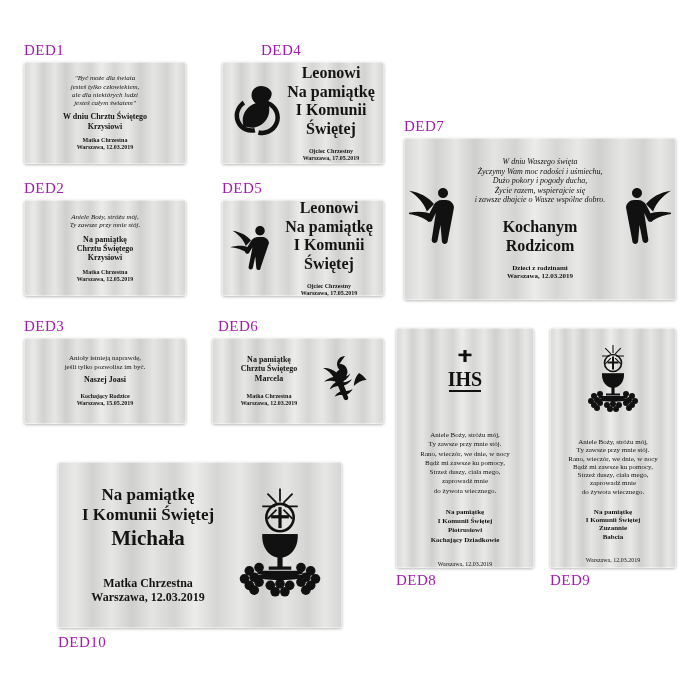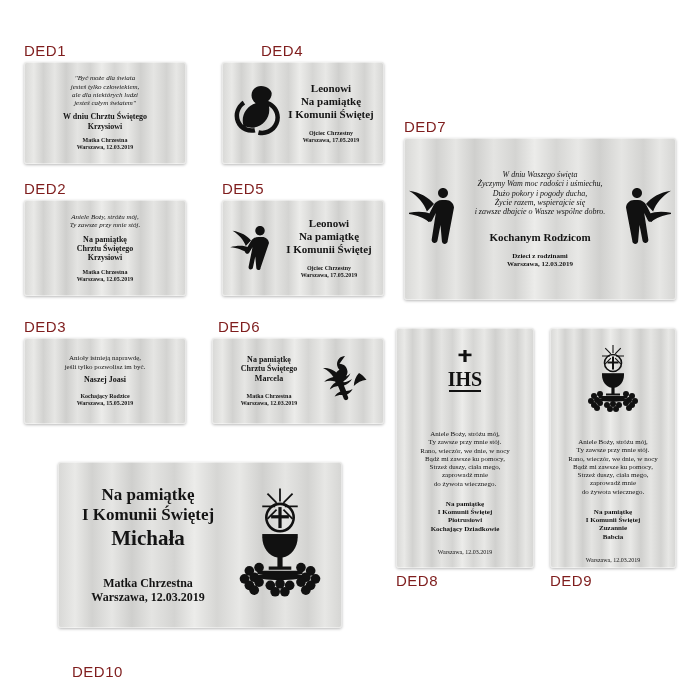--- a/index.html
+++ b/index.html
@@ -14,23 +14,23 @@
     font-family: "Liberation Serif", serif;
     overflow: hidden;
   }
   .stage {
     position: absolute;
     left: 0; top: 0;
     width: 700px; height: 700px;
   }
   .label {
     position: absolute;
-    font-family: Liberation Sans, sans-serif;
+    font-family: Liberation Serif, serif;
     font-size: 15px;
-    color: #7f1d1d;
+    color: #a21caf;
     letter-spacing: 0.5px;
   }
   .plate {
     position: absolute;
     box-sizing: border-box;
     border-radius: 3px;
     background:
       linear-gradient(90deg,
         #d8d8d6 0%, #e9e9e7 6%, #d2d2d0 12%, #e6e6e4 19%,
         #cfcfcd 26%, #e4e4e2 33%, #d4d4d2 41%, #ececea 48%,
@@ -46,21 +46,21 @@
   .plate .txt {
     text-align: center;
     color: #141414;
     line-height: 1.18;
   }
   .bold { font-weight: bold; }
   .ital { font-style: italic; }
   .tiny { font-size: 6px; }
   .sm   { font-size: 7px; }
   .md   { font-size: 8px; }
-  .lg   { font-size: 11px; }
+  .lg   { font-size: 16px; }
 
   
   .row { display: flex; flex-direction: row; align-items: center; width: 100%; height: 100%; }
   .col { display: flex; flex-direction: column; align-items: center; justify-content: center; }
   .pad { padding: 6px 8px; box-sizing: border-box; }
   .icon { flex: 0 0 auto; display: flex; align-items: center; justify-content: center; }
   svg { display: block; }
 </style>
 </head>
 <body>
@@ -200,21 +200,21 @@
             <path d="M33 22c-3.6 0-6.8 2-8.4 5.2l-6.4 12.6c-.7 1.4-.1 3 1.3 3.7 1.4.7 3 .1 3.7-1.3l3.6-7.1-4.1 26.4c-.3 1.6.8 3.1 2.4 3.4 1.6.3 3.1-.8 3.4-2.4l3-15.4 1.4 16.1c.1 1.6 1.5 2.8 3.1 2.7 1.6-.1 2.8-1.5 2.7-3.1L45 29.5c-.3-4.2-3.8-7.5-8-7.5h-4z"></path>
             <path d="M25 26c-5-6.6-14-11.6-25-13.3 8.7 5.3 15 12.5 17.9 20.8L25 26z"></path>
             <path d="M22 36c-6.5-3-15.7-3.2-25.5-.3 9.6.8 18 3.8 23.4 8.3L22 36z"></path>
           </g>
         </svg>
       </div>
     </div>
   </div>
 
   <div class="plate" style="left:396px; top:328px; width:138px; height:240px;">
-    <div class="col" style="width:100%; height:100%; justify-content:flex-start; padding-top:22px; box-sizing:border-box;">
+    <div class="col" style="width:100%; height:100%; justify-content:space-between; padding-top:22px; box-sizing:border-box;">
       <div class="icon" style="margin-bottom:34px;">
         <svg width="44" height="46" viewBox="0 0 44 46">
           <g fill="#111">
             <rect x="20.4" y="0" width="3.2" height="12"></rect>
             <rect x="15.5" y="3.6" width="13" height="2.6"></rect>
             <text x="22" y="36" font-family="Liberation Serif, serif" font-size="20" font-weight="bold" text-anchor="middle" fill="#111">IHS</text>
             <rect x="6" y="40" width="32" height="2"></rect>
           </g>
         </svg>
       </div>
@@ -344,15 +344,15 @@
               <circle cx="25" cy="61" r="3"></circle>
               <circle cx="37" cy="61" r="3"></circle>
               <circle cx="28" cy="65" r="3"></circle>
               <circle cx="34" cy="65" r="3"></circle>
             </g>
           </g>
         </svg>
       </div>
     </div>
   </div>
-  <div class="label" style="left:72px; top:634px;margin-top:29px;">DED10</div>
+  <div class="label" style="left:58px; top:634px;">DED10</div>
 
 </div>
 
 </body></html>

